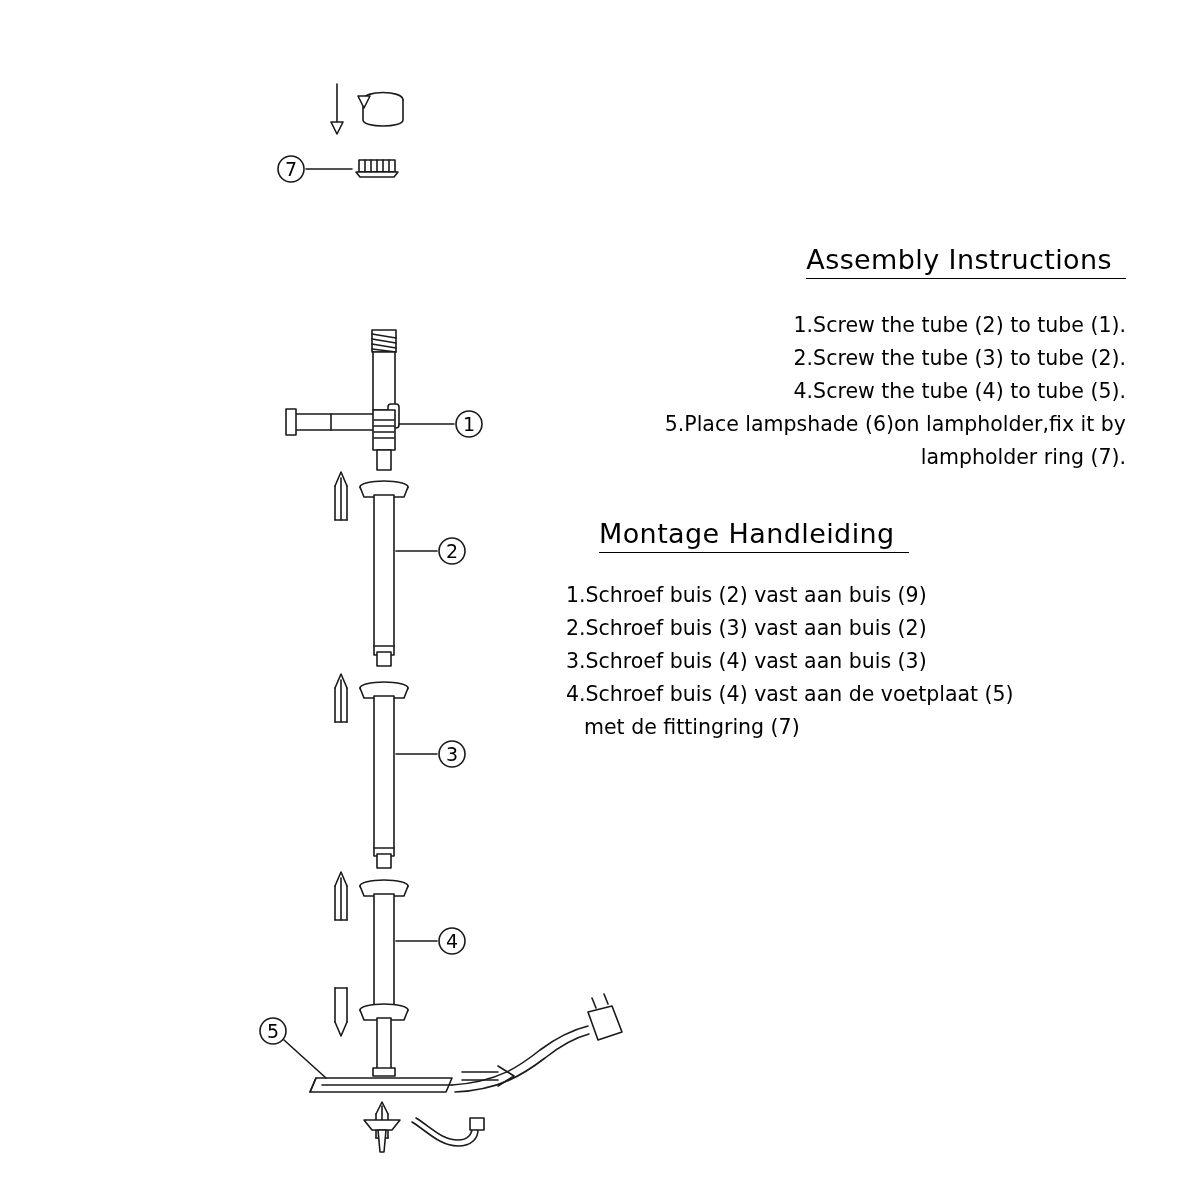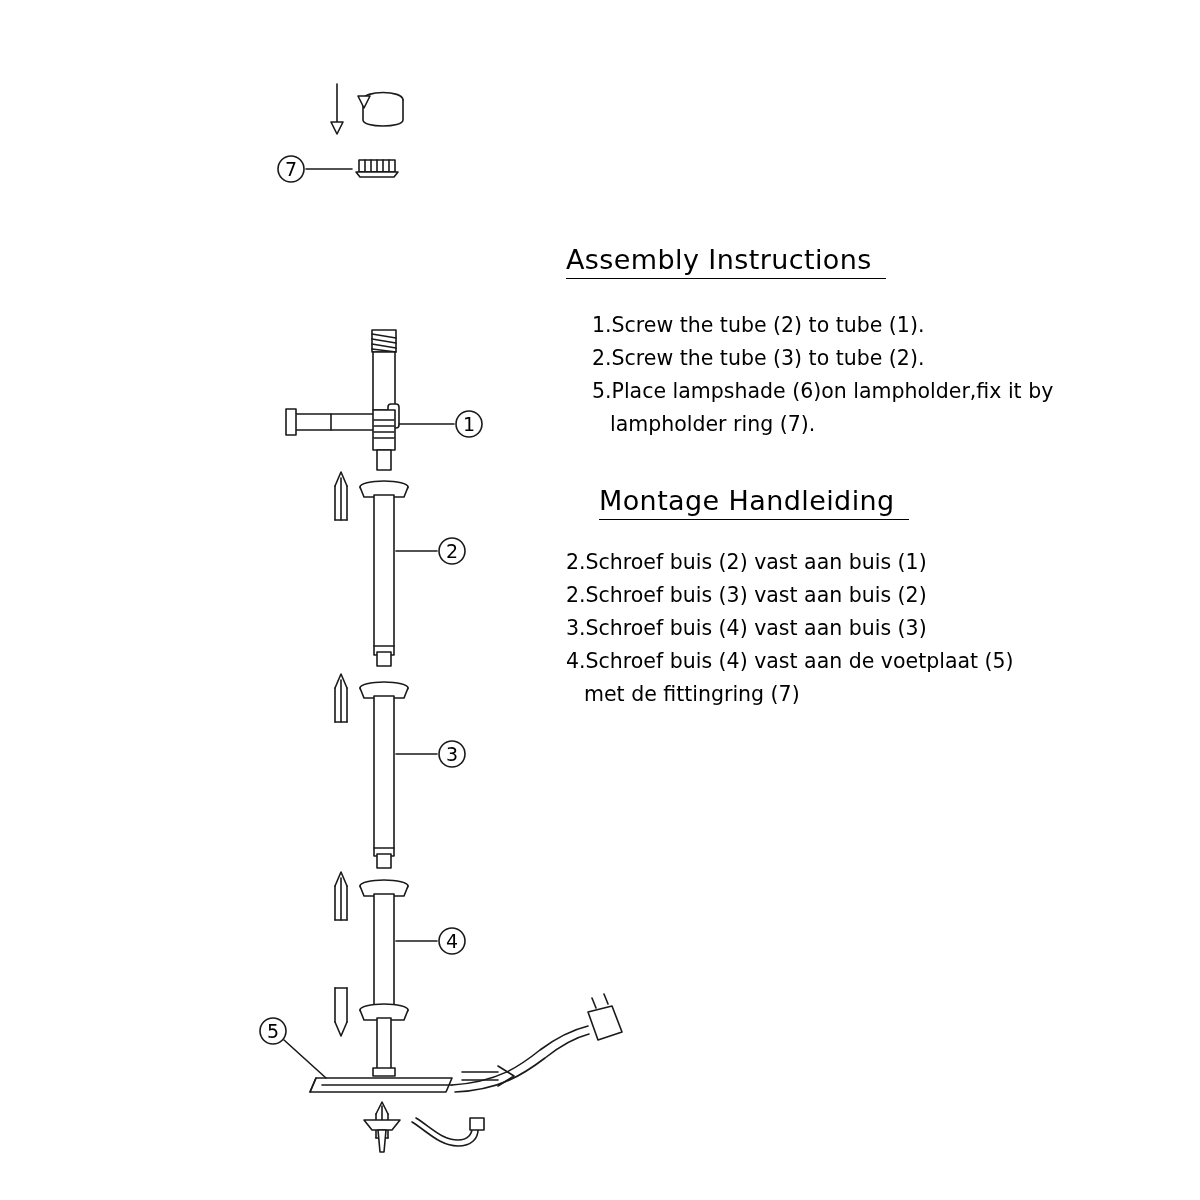--- a/index.html
+++ b/index.html
@@ -57,21 +57,21 @@
     line-height: 33px;
     white-space: pre-wrap;
   }
   .list.en {
     margin-top: 30px;
     margin-left: 26px;
   }
   .list.nl {
     margin-top: 26px;
   }
-  .block-en { margin-bottom: 44px; }
+  .block-en { margin-bottom: 44px; text-align: right; }
   .indent {
     display: inline-block;
     padding-left: 18px;
   }
   .callout-label {
     font-size: 19px;
   }
 </style>
 </head>
 <body>
@@ -247,29 +247,30 @@
     </g>
   </svg>
 
   <div class="text-panel">
 
     <div class="block-en">
       <h2 class="heading">Assembly Instructions</h2>
       <ul class="list en">
         <li>1.Screw the tube (2) to tube (1).</li>
         <li>2.Screw the tube (3) to tube (2).</li>
+        <li>4.Screw the tube (4) to tube (5).</li>
         <li>5.Place lampshade (6)on lampholder,fix it by</li>
         <li><span class="indent">lampholder ring (7).</span></li>
       </ul>
     </div>
 
     <div class="block-nl">
       <h2 class="heading heading-nl">Montage Handleiding</h2>
       <ul class="list nl">
-        <li>2.Schroef buis (2) vast aan buis (1)</li>
+        <li>1.Schroef buis (2) vast aan buis (9)</li>
         <li>2.Schroef buis (3) vast aan buis (2)</li>
         <li>3.Schroef buis (4) vast aan buis (3)</li>
         <li>4.Schroef buis (4) vast aan de voetplaat (5)</li>
         <li><span class="indent">met de fittingring (7)</span></li>
       </ul>
     </div>
 
   </div>
 
   <div class="callout-label" style="position:absolute;left:285px;top:158px;">7</div>

